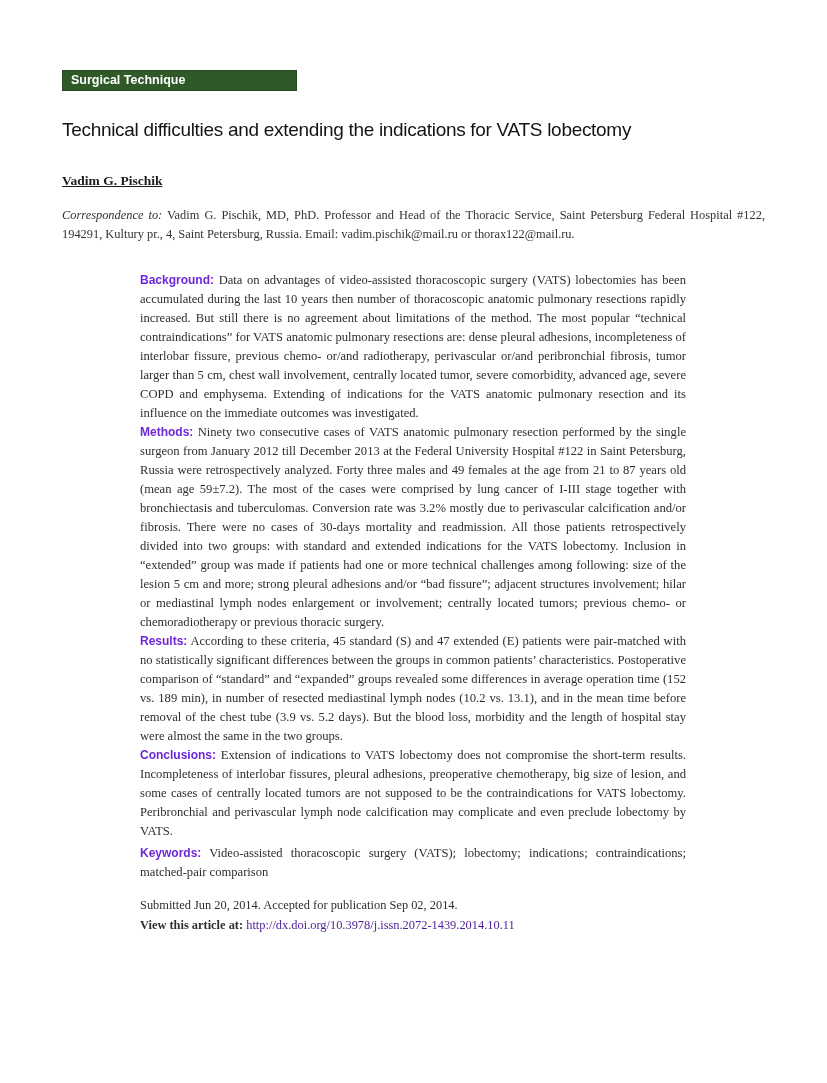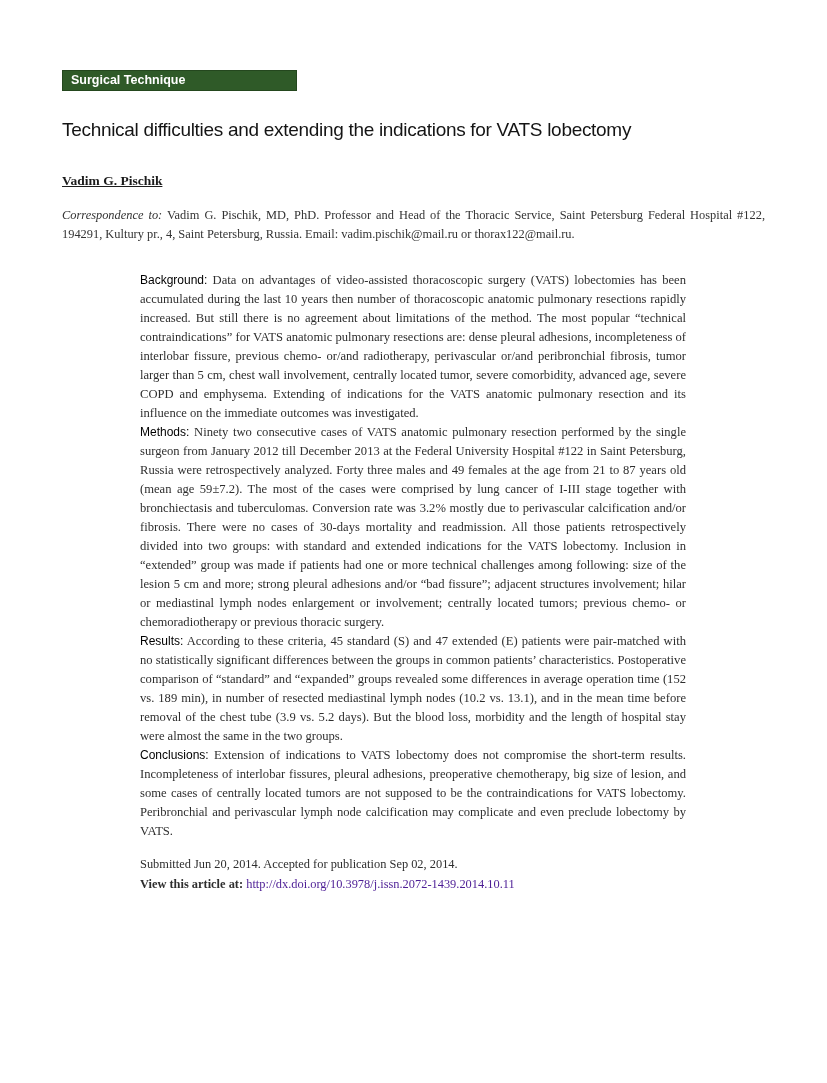--- a/index.html
+++ b/index.html
@@ -64,23 +64,23 @@
   }
   .abstract p {
     margin: 0;
     font-size: 12.6px;
     line-height: 19px;
     text-align: justify;
     color: #2e2e2e;
   }
   .abs-label {
     font-family: "Liberation Sans", sans-serif;
-    font-weight: normal;
+    font-weight: bold;
     font-size: 12px;
-    color: #000000;
+    color: #6d28d9;
   }
   .keywords-para { margin-top: 3px !important; }
 
   .meta {
     margin: 14px 0 0 78px;
     width: 546px;
   }
   .meta p {
     margin: 0;
     font-size: 12.4px;
@@ -134,20 +134,24 @@
         <span>Ninety two consecutive cases of VATS anatomic pulmonary resection performed by the single surgeon from January 2012 till December 2013 at the Federal University Hospital #122 in Saint Petersburg, Russia were retrospectively analyzed. Forty three males and 49 females at the age from 21 to 87 years old (mean age 59±7.2). The most of the cases were comprised by lung cancer of I-III stage together with bronchiectasis and tuberculomas. Conversion rate was 3.2% mostly due to perivascular calcification and/or fibrosis. There were no cases of 30-days mortality and readmission. All those patients retrospectively divided into two groups: with standard and extended indications for the VATS lobectomy. Inclusion in “extended” group was made if patients had one or more technical challenges among following: size of the lesion 5 cm and more; strong pleural adhesions and/or “bad fissure”; adjacent structures involvement; hilar or mediastinal lymph nodes enlargement or involvement; centrally located tumors; previous chemo- or chemoradiotherapy or previous thoracic surgery.</span>
       </p>
       <p>
         <span class="abs-label">Results:</span>
         <span>According to these criteria, 45 standard (S) and 47 extended (E) patients were pair-matched with no statistically significant differences between the groups in common patients’ characteristics. Postoperative comparison of “standard” and “expanded” groups revealed some differences in average operation time (152 vs. 189 min), in number of resected mediastinal lymph nodes (10.2 vs. 13.1), and in the mean time before removal of the chest tube (3.9 vs. 5.2 days). But the blood loss, morbidity and the length of hospital stay were almost the same in the two groups.</span>
       </p>
       <p>
         <span class="abs-label">Conclusions:</span>
         <span>Extension of indications to VATS lobectomy does not compromise the short-term results. Incompleteness of interlobar fissures, pleural adhesions, preoperative chemotherapy, big size of lesion, and some cases of centrally located tumors are not supposed to be the contraindications for VATS lobectomy. Peribronchial and perivascular lymph node calcification may complicate and even preclude lobectomy by VATS.</span>
       </p>
+      <p class="keywords-para">
+        <span class="abs-label">Keywords:</span>
+        <span>Video-assisted thoracoscopic surgery (VATS); lobectomy; indications; contraindications; matched-pair comparison</span>
+      </p>
     </div>
 
     <div class="meta">
       <p>Submitted Jun 20, 2014. Accepted for publication Sep 02, 2014.</p>
       <p>
         <span class="view-label">View this article at:</span>
         <a href="#">http://dx.doi.org/10.3978/j.issn.2072-1439.2014.10.11</a>
       </p>
     </div>
 

